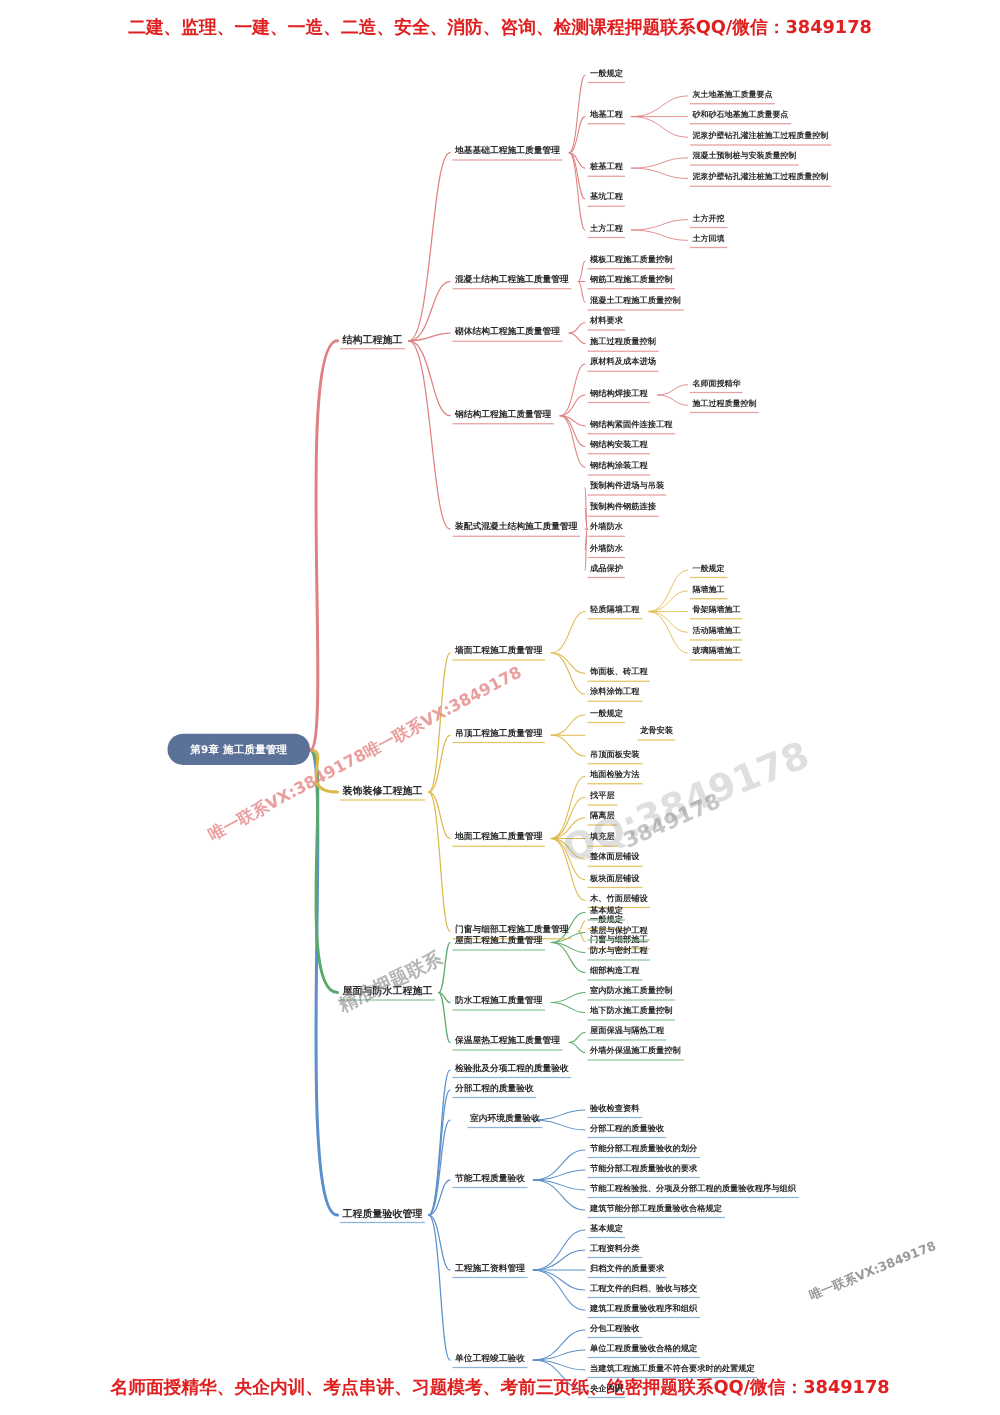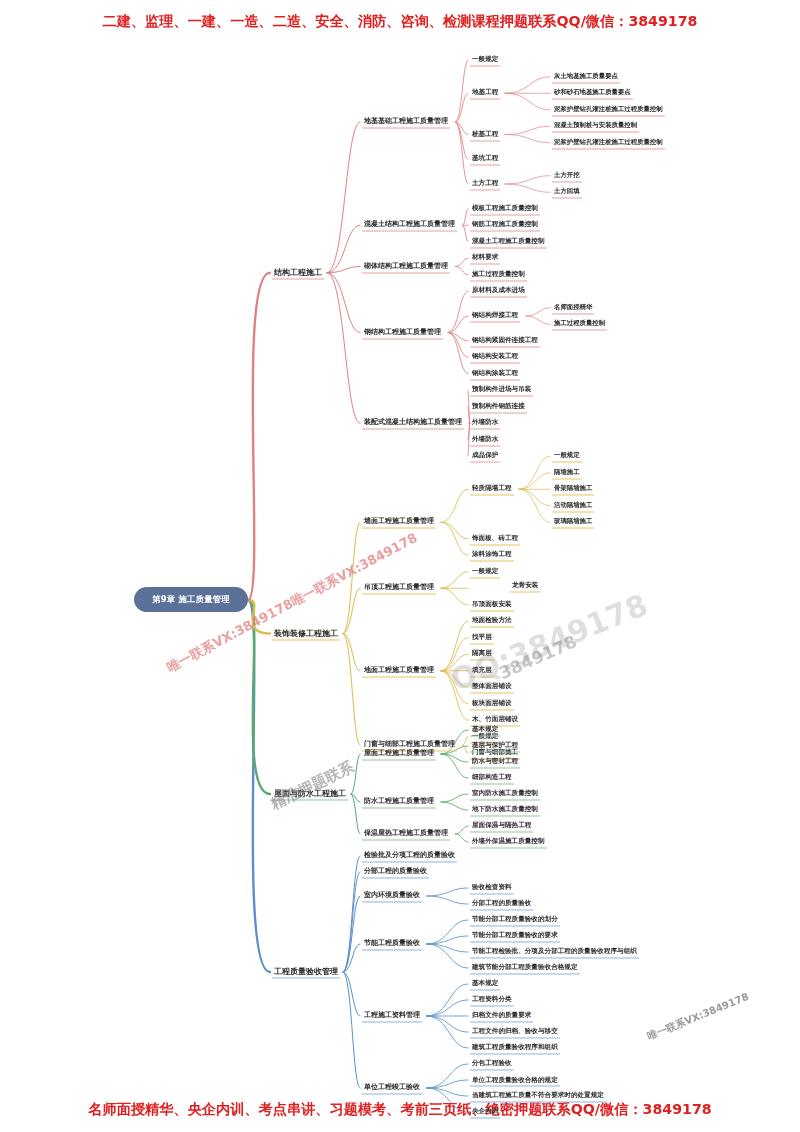--- a/index.html
+++ b/index.html
@@ -291,21 +291,21 @@
       <div class="node l4 u-grn" style="left: 470px; top: 810px;"><span>地下防水施工质量控制</span></div>
       <div class="node l3 u-grn" style="left: 362px; top: 802px;"><span>防水工程施工质量管理</span></div>
       <div class="node l4 u-grn" style="left: 470px; top: 826px;"><span>屋面保温与隔热工程</span></div>
       <div class="node l4 u-grn" style="left: 470px; top: 842px;"><span>外墙外保温施工质量控制</span></div>
       <div class="node l3 u-grn" style="left: 362px; top: 834px;"><span>保温屋热工程施工质量管理</span></div>
       <div class="node l2 u-grn" style="left: 272px; top: 794px;"><span>屋面与防水工程施工</span></div>
       <div class="node l3 u-blu" style="left: 362px; top: 856px;"><span>检验批及分项工程的质量验收</span></div>
       <div class="node l3 u-blu" style="left: 362px; top: 872px;"><span>分部工程的质量验收</span></div>
       <div class="node l4 u-blu" style="left: 470px; top: 888px;"><span>验收检查资料</span></div>
       <div class="node l4 u-blu" style="left: 470px; top: 904px;"><span>分部工程的质量验收</span></div>
-      <div class="node l3 u-blu" style="left: 362px; top: 896px;"><span>室内环境质量验收</span></div>
+      <div class="node l3 u-blu" style="left: 374px; top: 896px;"><span>室内环境质量验收</span></div>
       <div class="node l4 u-blu" style="left: 470px; top: 920px;"><span>节能分部工程质量验收的划分</span></div>
       <div class="node l4 u-blu" style="left: 470px; top: 936px;"><span>节能分部工程质量验收的要求</span></div>
       <div class="node l4 u-blu" style="left: 470px; top: 952px;"><span>节能工程检验批、分项及分部工程的质量验收程序与组织</span></div>
       <div class="node l4 u-blu" style="left: 470px; top: 968px;"><span>建筑节能分部工程质量验收合格规定</span></div>
       <div class="node l3 u-blu" style="left: 362px; top: 944px;"><span>节能工程质量验收</span></div>
       <div class="node l4 u-blu" style="left: 470px; top: 984px;"><span>基本规定</span></div>
       <div class="node l4 u-blu" style="left: 470px; top: 1000px;"><span>工程资料分类</span></div>
       <div class="node l4 u-blu" style="left: 470px; top: 1016px;"><span>归档文件的质量要求</span></div>
       <div class="node l4 u-blu" style="left: 470px; top: 1032px;"><span>工程文件的归档、验收与移交</span></div>
       <div class="node l4 u-blu" style="left: 470px; top: 1048px;"><span>建筑工程质量验收程序和组织</span></div>

